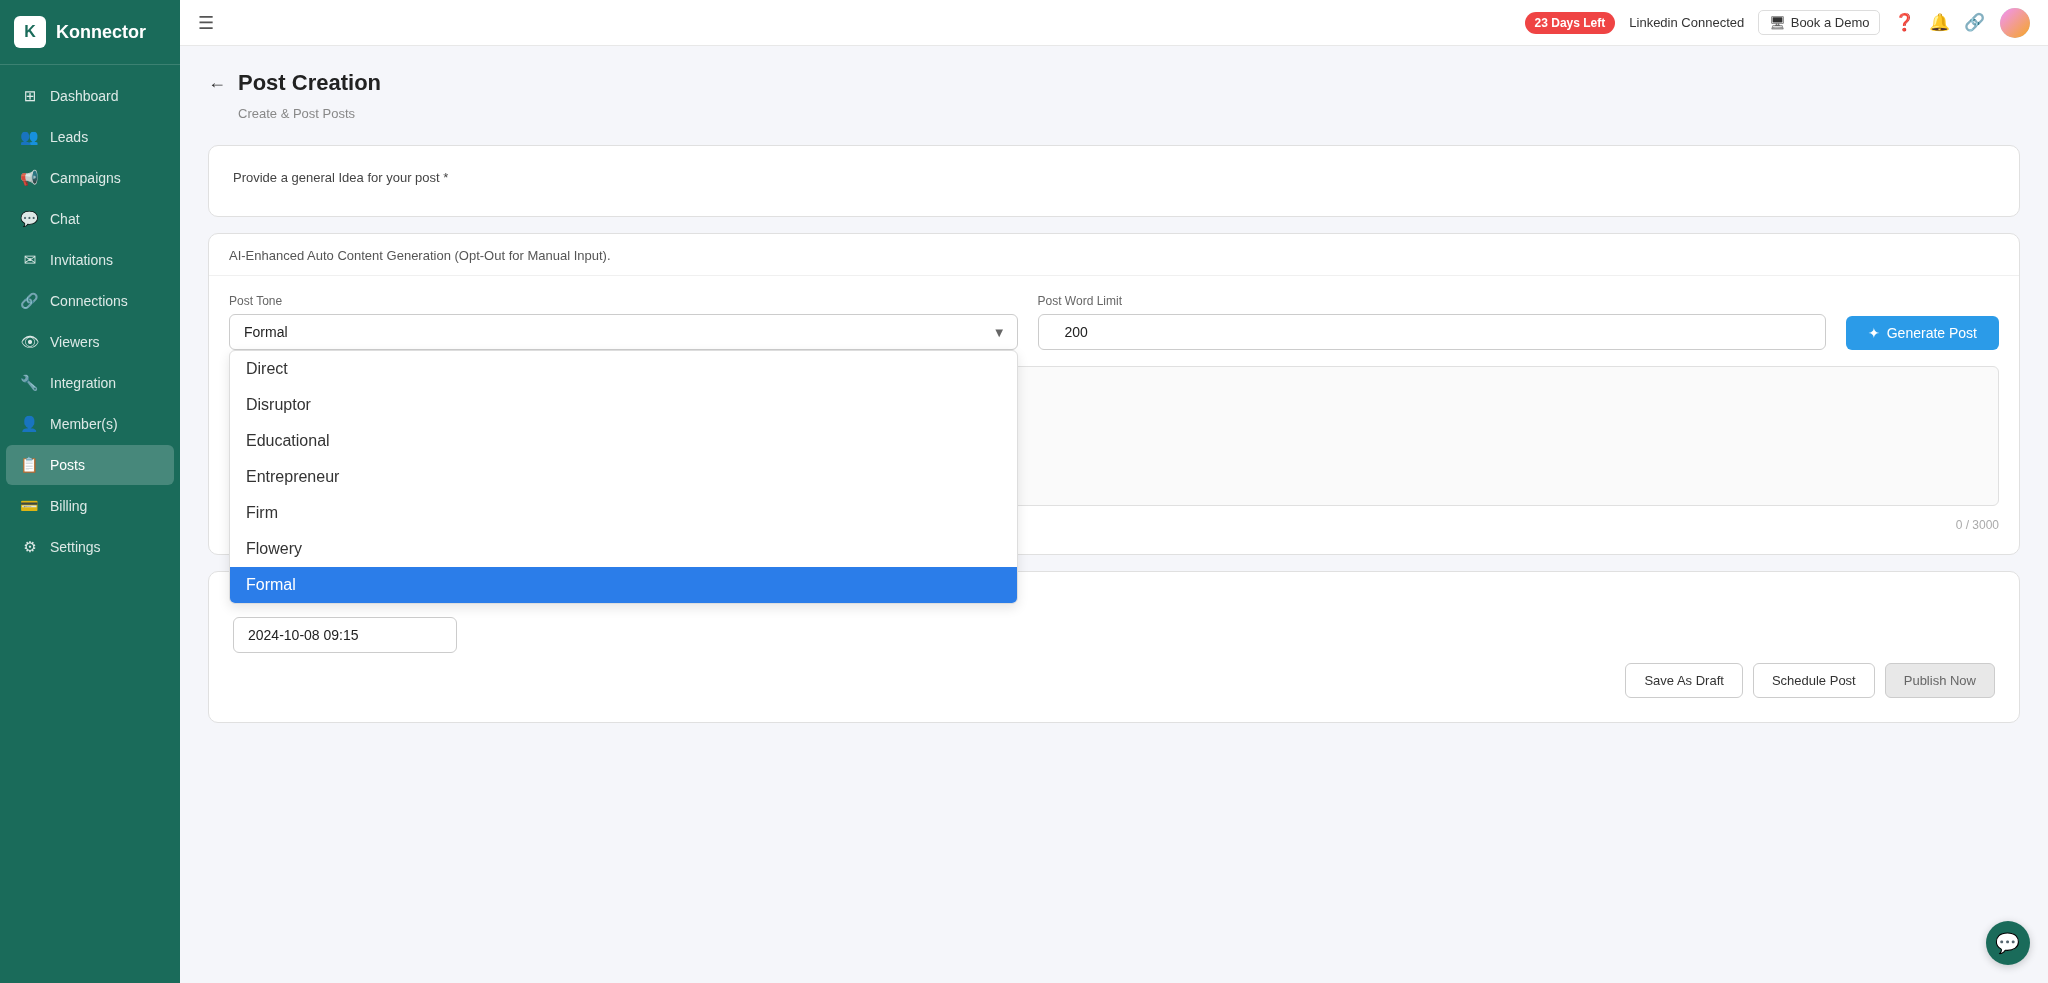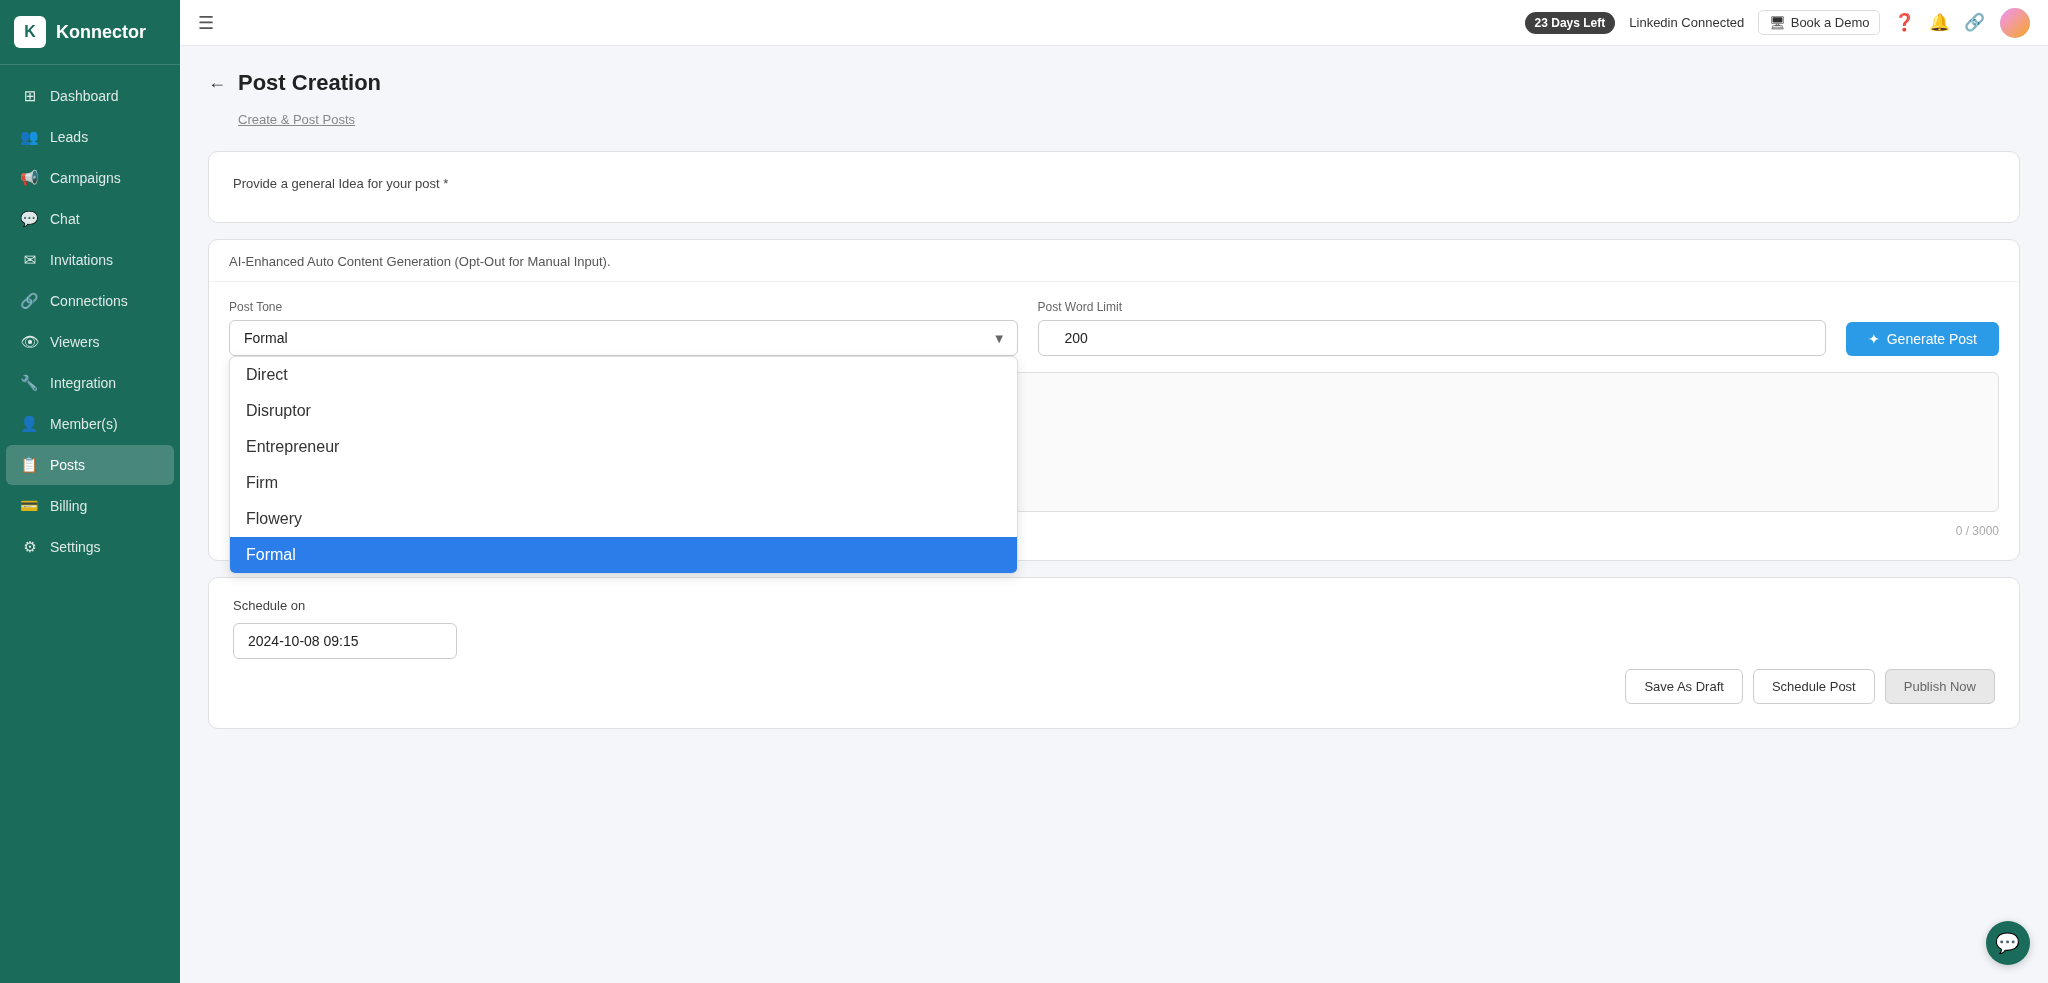--- a/index.html
+++ b/index.html
@@ -68,21 +68,21 @@
       display: flex;
       align-items: center;
       justify-content: space-between;
       padding: 0 18px;
       flex-shrink: 0;
     }
     .topbar-left { display: flex; align-items: center; gap: 12px; }
     .hamburger { font-size: 18px; cursor: pointer; color: #555; }
     .topbar-right { display: flex; align-items: center; gap: 14px; }
     .days-badge {
-      background: #404040;
+      background: #ef4444;
       color: white;
       font-size: 12px;
       font-weight: 600;
       padding: 4px 10px;
       border-radius: 14px;
     }
     .linkedin-status { font-size: 13px; color: #333; }
     .book-demo {
       display: flex; align-items: center; gap: 5px;
       font-size: 13px; color: #333; cursor: pointer;
@@ -100,21 +100,21 @@
     }
     .page-header {
       display: flex;
       align-items: flex-start;
       gap: 12px;
       margin-bottom: 24px;
     }
     .back-btn { font-size: 18px; color: #333; cursor: pointer; margin-top: 2px; }
     .page-title-block {}
     .page-title { font-size: 22px; font-weight: 700; color: #222; }
-    .page-subtitle { font-size: 13px; color: #888; margin-top: 16px; text-decoration: underline; }
+    .page-subtitle { font-size: 13px; color: #888; margin-top: 10px; }
 
     
     .form-card {
       background: white;
       border-radius: 10px;
       border: 1px solid #e0e0e0;
       padding: 24px;
       margin-bottom: 16px;
     }
     .form-label { font-size: 13px; color: #444; margin-bottom: 7px; display: block; }
@@ -404,20 +404,21 @@
 
           <div class="tone-block">
             <span class="tone-label">Post Tone</span>
             <div class="select-wrapper">
               <input class="tone-select" type="text" value="Formal" readonly="" style="">
               <span class="select-arrow">▼</span>
               
               <div class="dropdown-list" id="tone-dropdown">
               <div class="dropdown-item">Direct</div>
                   <div class="dropdown-item">Disruptor</div>
+                  <div class="dropdown-item">Educational</div>
                   <div class="dropdown-item">Entrepreneur</div>
                   <div class="dropdown-item">Firm</div>
                   <div class="dropdown-item">Flowery</div>
                   <div class="dropdown-item selected">Formal</div>
                 </div>
             </div>
           </div>
 
           <div class="word-block">
             <span class="word-label">Post Word Limit</span>

